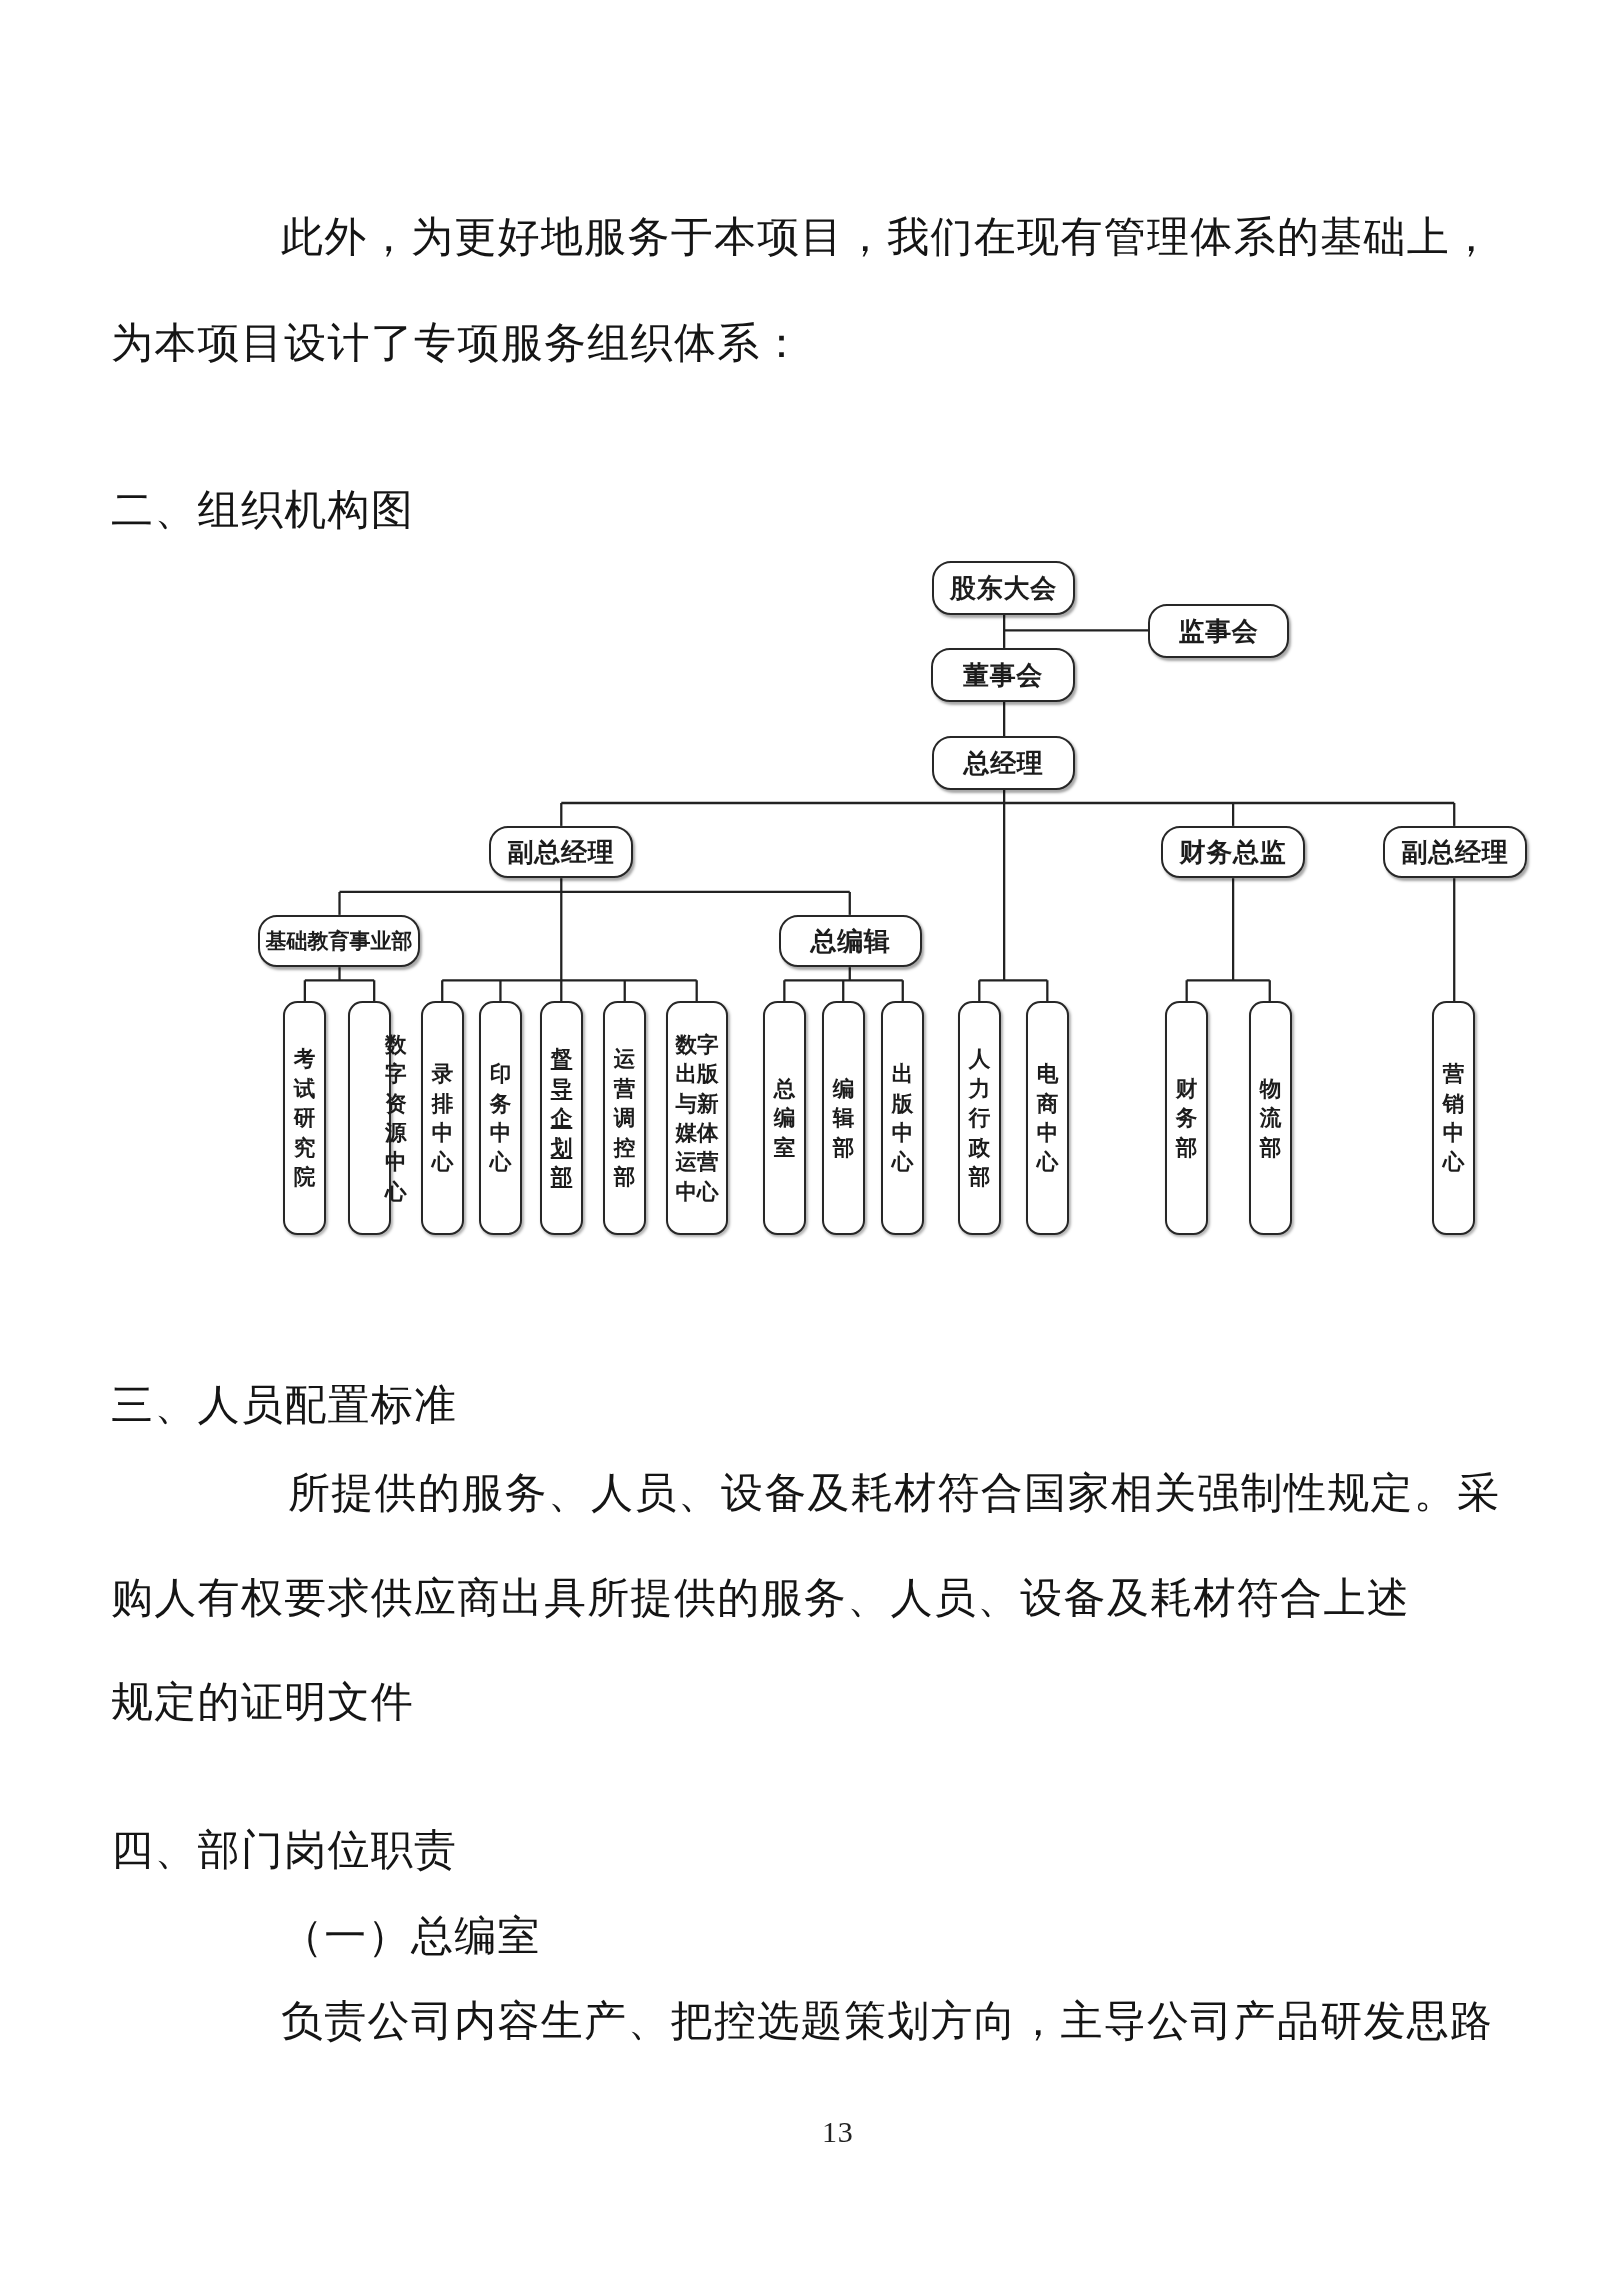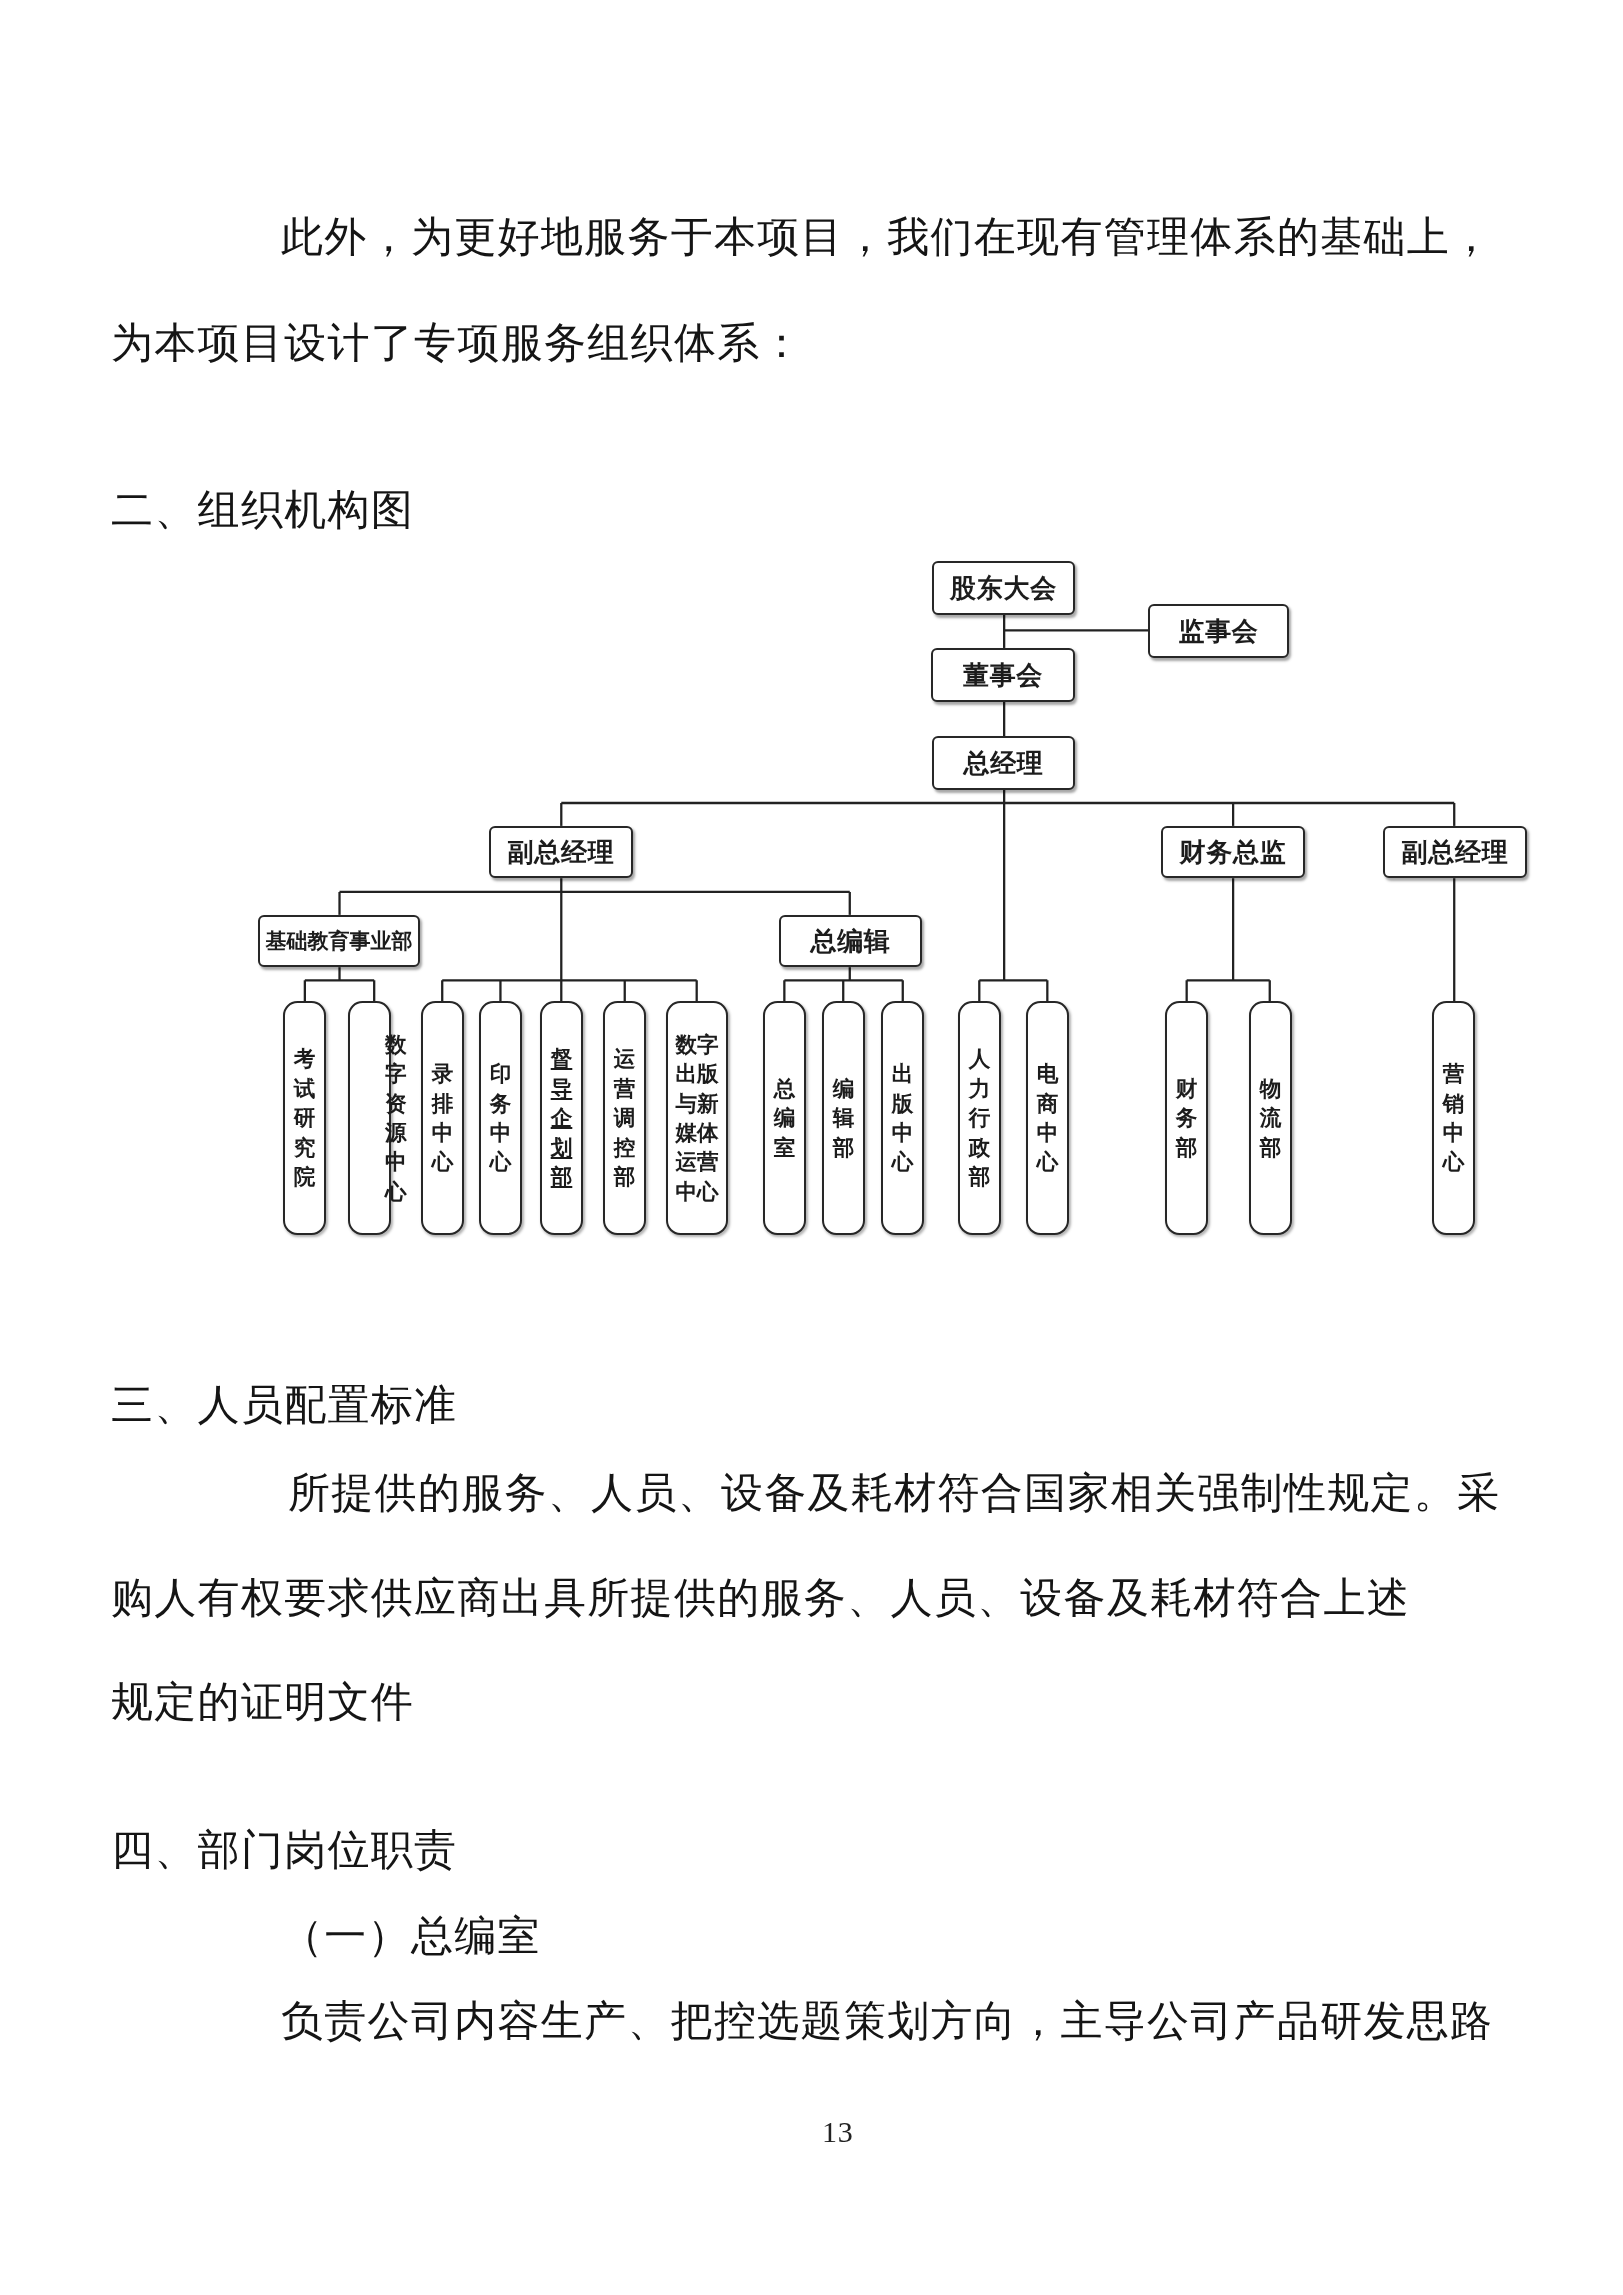--- a/index.html
+++ b/index.html
@@ -24,21 +24,21 @@
     font-size:30px;
     letter-spacing:0.7px;
     color:#222;
   }
   .chart-svg { position:absolute; left:0; top:0; }
   .obox {
     position:absolute;
     box-sizing:border-box;
     background:#ffffff;
     border:2px solid #272727;
-    border-radius:6px;
+    border-radius:19px;
     display:flex;
     align-items:center;
     justify-content:center;
     font-family:"Liberation Sans", sans-serif;
     font-weight:bold;
     font-size:26px;
     color:#1c1c1c;
     box-shadow:2px 2.6px 2.6px rgba(0,0,0,0.35);
     text-align:center;
     letter-spacing:0.7px;

